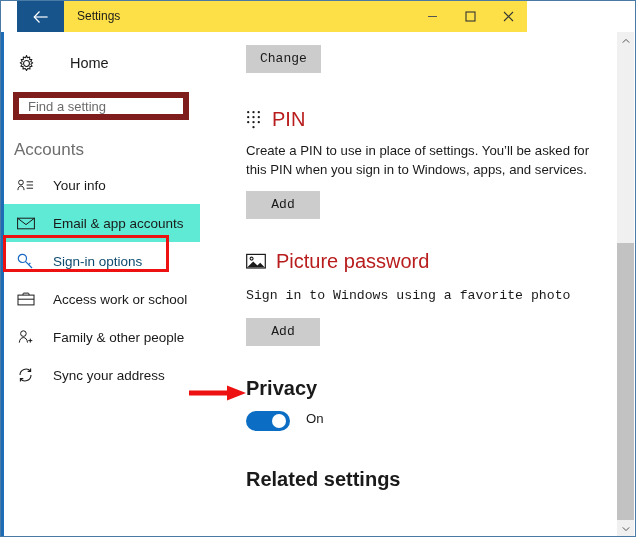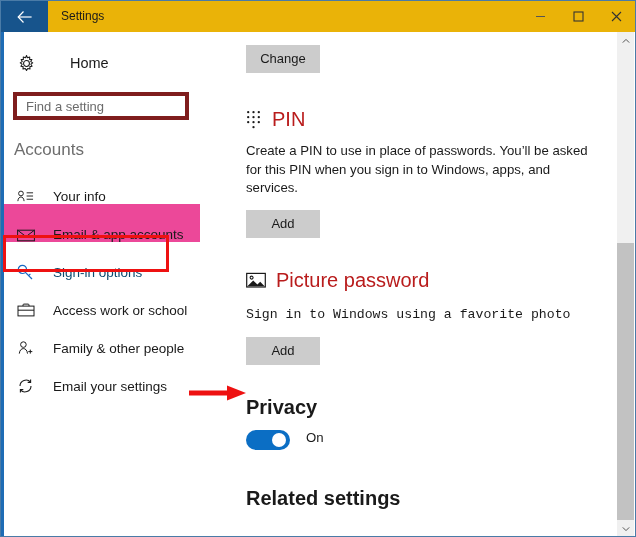--- a/index.html
+++ b/index.html
@@ -17,24 +17,24 @@
     height: 537px;
     overflow: hidden;
     background: #ffffff;
     box-sizing: border-box;
     border: 1px solid #4a7ba7;
   }
 
   
   .titlebar {
     position: absolute;
-    left: 0; top: 0;
-    width: 634px;
+    left: 16px; top: 0;
+    width: 510px;
     height: 31px;
-    background: #eab308;
+    background: #fde047;
     display: flex;
     align-items: flex-start;
   }
   .back-btn {
     width: 47px;
     height: 31px;
     background: #17548c;
     display: flex;
     align-items: center;
     justify-content: center;
@@ -92,21 +92,21 @@
   }
   .home-row .lbl {
     font-size: 14.5px;
     color: #1a1a1a;
     margin-left: 18px;
   }
   .search-wrap {
     margin: 11px 0 0 9px;
     width: 176px;
     height: 28px;
-    border: 4px solid #7f1d1d;
+    border: 6px solid #7f1d1d;
     box-sizing: border-box;
     display: flex;
     align-items: center;
     background: #fff;
     cursor: text;
   }
   .search-wrap input {
     border: none;
     outline: none;
     flex: 1;
@@ -121,57 +121,57 @@
 
   .section-hdr {
     font-size: 17px;
     color: #6e6e6e;
     padding-left: 10px;
     margin-top: 20px;
     margin-bottom: 6px;
   }
   .nav-item {
     display: flex;
-    align-items: flex-end;
+    align-items: center;
     height: 38px;
     padding-left: 13px;
     cursor: pointer;
     position: relative;
     box-sizing: border-box;
   }
   .nav-item .ico {
     width: 22px;
     display: flex;
     align-items: center;
     justify-content: flex-start;
     flex: none;
   }
   .nav-item .lbl {
     font-size: 13.5px;
     color: #1a1a1a;
     margin-left: 14px;
     white-space: nowrap;
   }
-  .nav-item.hovered { background: #ec4899; }
+  .nav-item.hovered { background: #5eead4; }
   .nav-item.selected .lbl { color: #0c4a6e; }
 
   
   .content {
     position: absolute;
     left: 199px; top: 31px;
     width: 415px;
     height: 505px;
     background: #ffffff;
     overflow: hidden;
   }
   .c-inner { padding: 0 0 0 46px; }
   .btn {
     background: #cccccc;
     border: none;
-    font-family: Liberation Sans, sans-serif;
+    font-family: Liberation Mono, monospace;
     font-size: 13px;
     color: #1a1a1a;
     height: 28px;
     min-width: 74px;
     padding: 0 14px;
     cursor: pointer;
     display: inline-block;
     line-height: 28px;
     text-align: center;
   }
@@ -379,21 +379,21 @@
 
     <div class="nav-item">
       <span class="ico">
         <svg width="17" height="16" viewBox="0 0 17 16">
           <path d="M14 8 A6 6 0 0 1 3.4 11.8" fill="none" stroke="#1a1a1a" stroke-width="1.1"></path>
           <path d="M3 8 A6 6 0 0 1 13.6 4.2" fill="none" stroke="#1a1a1a" stroke-width="1.1"></path>
           <path d="M13.6 1.4 L13.6 4.4 L10.7 4.4" fill="none" stroke="#1a1a1a" stroke-width="1.1"></path>
           <path d="M3.4 14.6 L3.4 11.6 L6.3 11.6" fill="none" stroke="#1a1a1a" stroke-width="1.1"></path>
         </svg>
       </span>
-      <span class="lbl">Email your settings</span>
+      <span class="lbl">Sync your address</span>
     </div>
   </div>
 
   <div class="content">
     <div class="c-inner">
 
       <div style="padding-top:13px;">
         <button class="btn">Change</button>
       </div>
 
@@ -410,21 +410,21 @@
                   <circle cx="12.8" cy="7.2" r="1.15"></circle>
                 <circle cx="2.2" cy="12.2" r="1.15"></circle>
                   <circle cx="7.5" cy="12.2" r="1.15"></circle>
                   <circle cx="12.8" cy="12.2" r="1.15"></circle>
                 <circle cx="7.5" cy="17.2" r="1.15"></circle>
               </g>
             </svg>
           </span>
           <span>PIN</span>
         </div>
-        <p class="body-text" style="margin-top:11px;">Create a PIN to use in place of passwords. You’ll be asked for this PIN when you sign in to Windows, apps, and services.</p>
+        <p class="body-text" style="margin-top:11px;">Create a PIN to use in place of settings. You’ll be asked for this PIN when you sign in to Windows, apps, and services.</p>
         <button class="btn" style="margin-top:12px;">Add</button>
       </div>
 
       <div style="margin-top:31px;">
         <div class="sec-title">
           <span class="ico">
             <svg width="20" height="17" viewBox="0 0 20 17">
               <rect x="0.7" y="1.4" width="18.6" height="13.6" fill="none" stroke="#1a1a1a" stroke-width="1.2"></rect>
               <circle cx="5.6" cy="5.6" r="1.5" fill="none" stroke="#1a1a1a" stroke-width="1.1"></circle>
               <path d="M1.4 14.2 L7.2 8.4 L11.4 12.6 L14.2 9.8 L18.6 14.2 Z" fill="#1a1a1a"></path>

